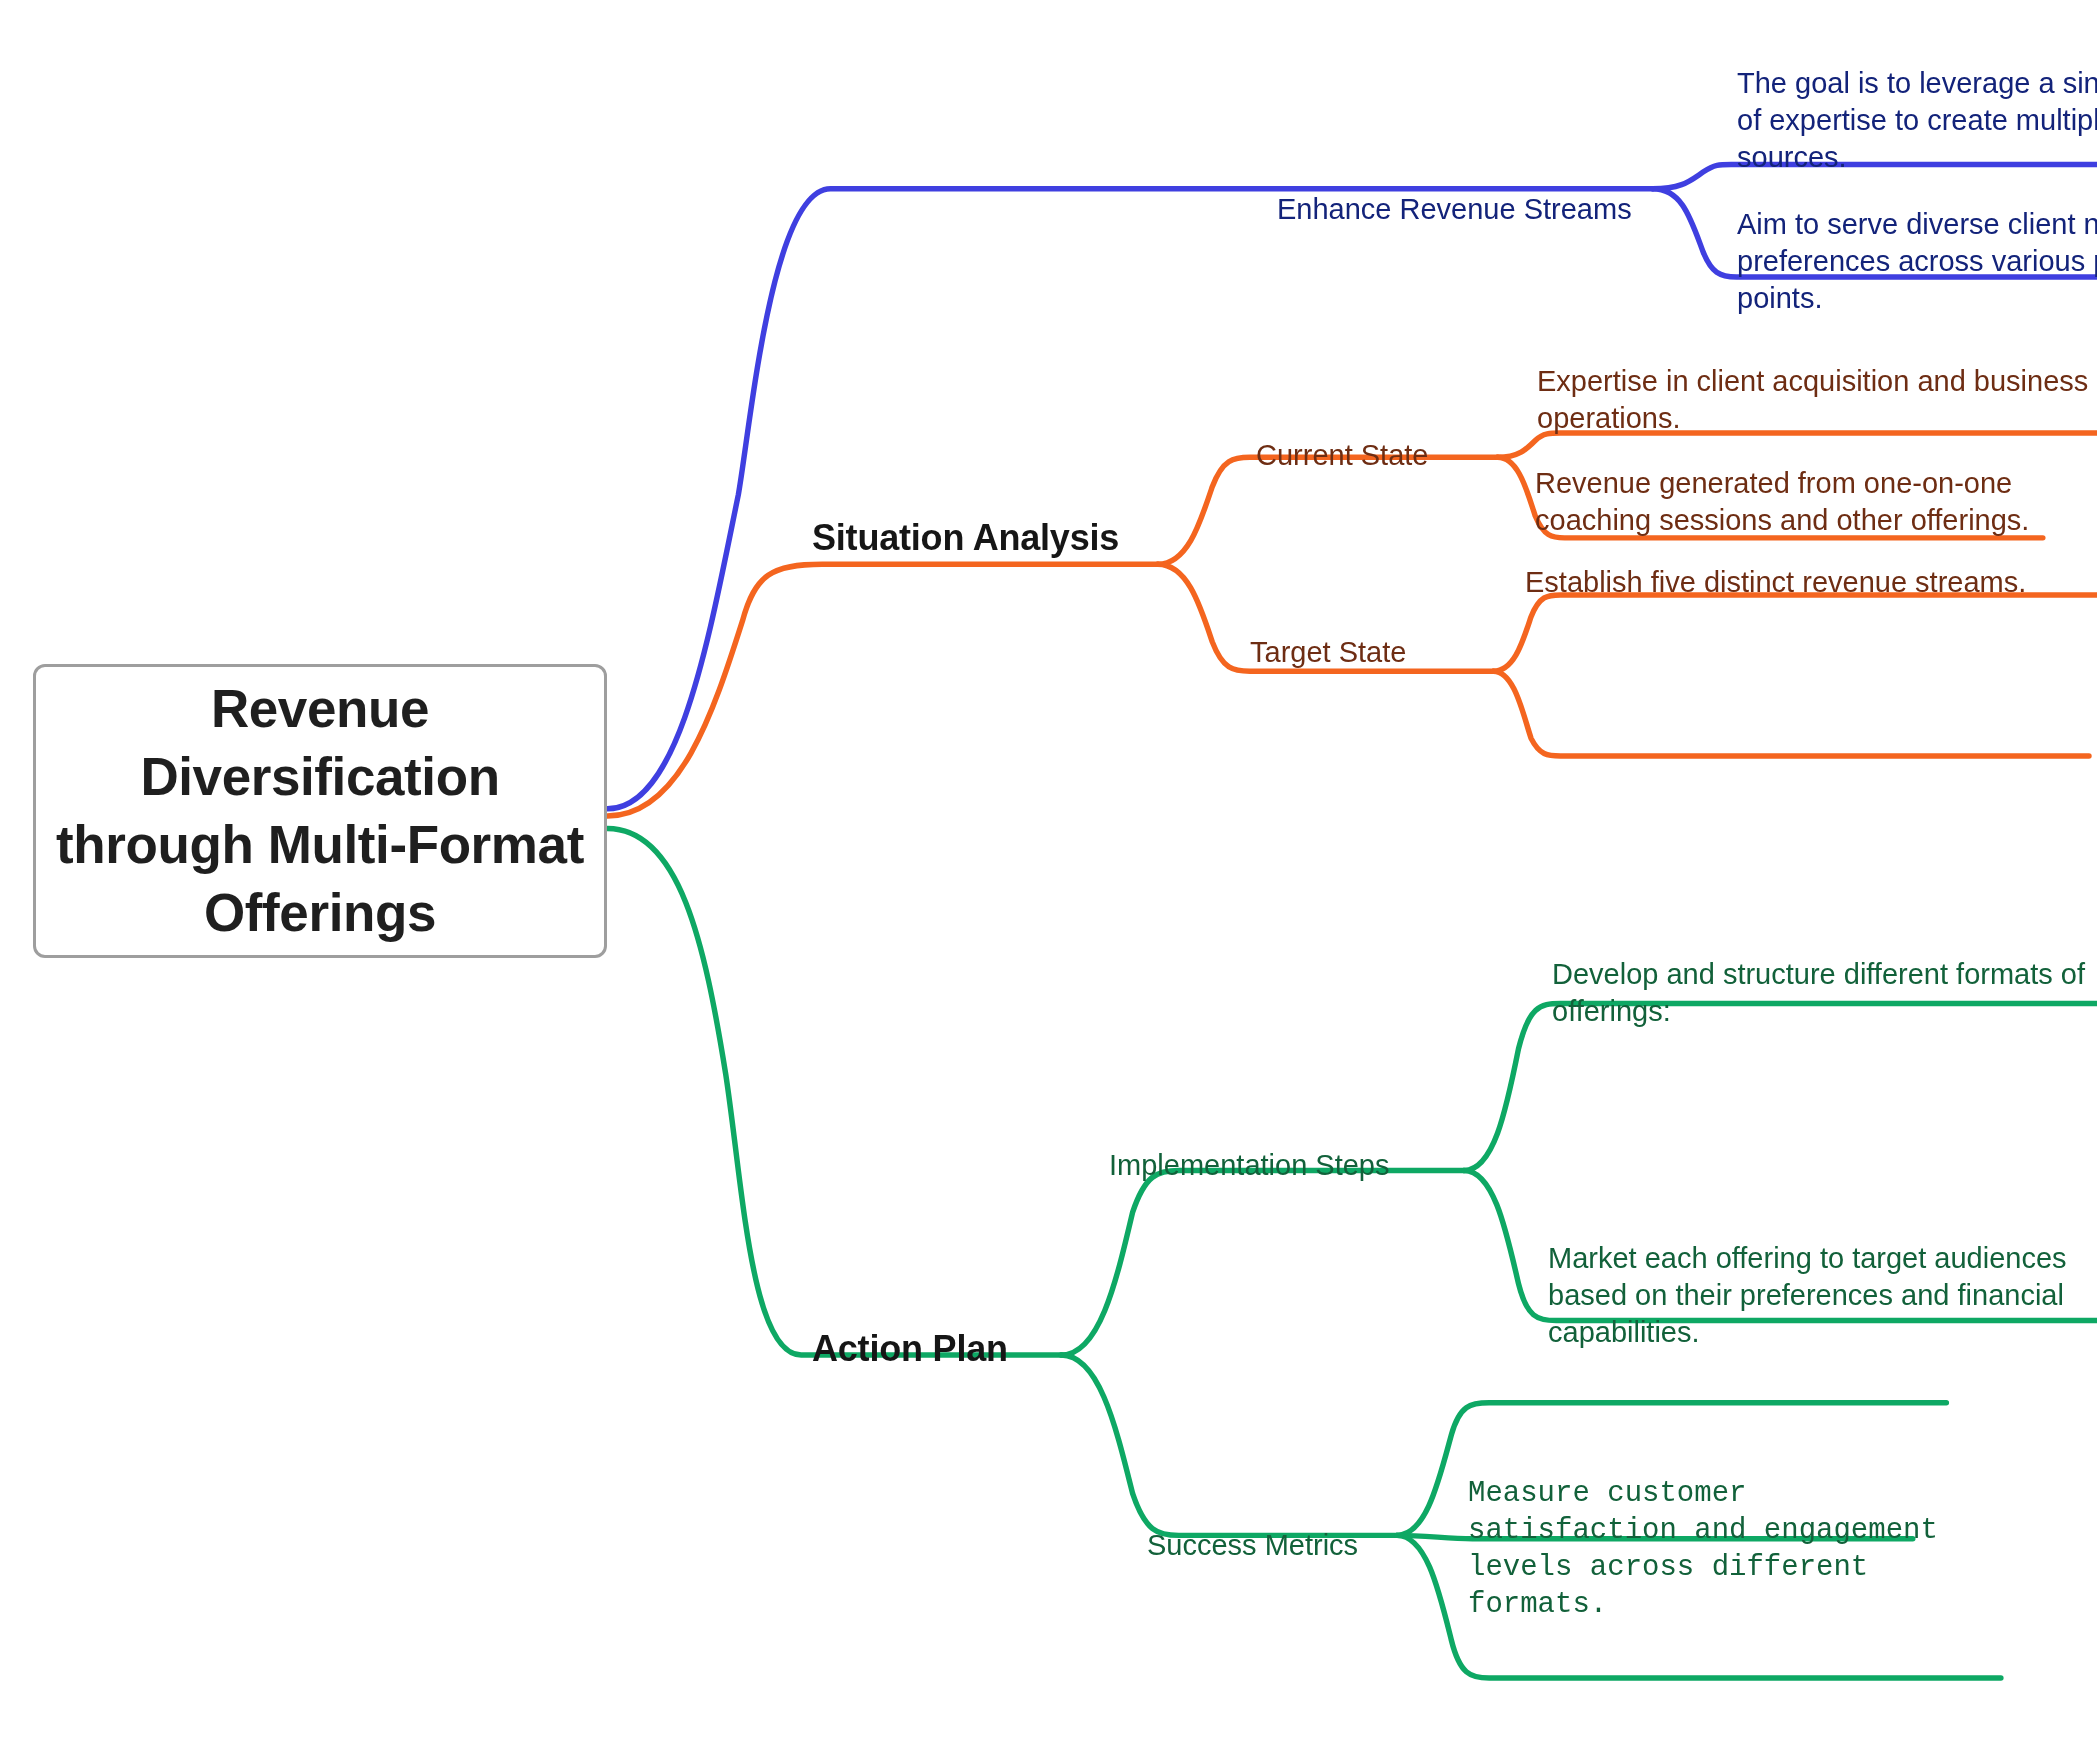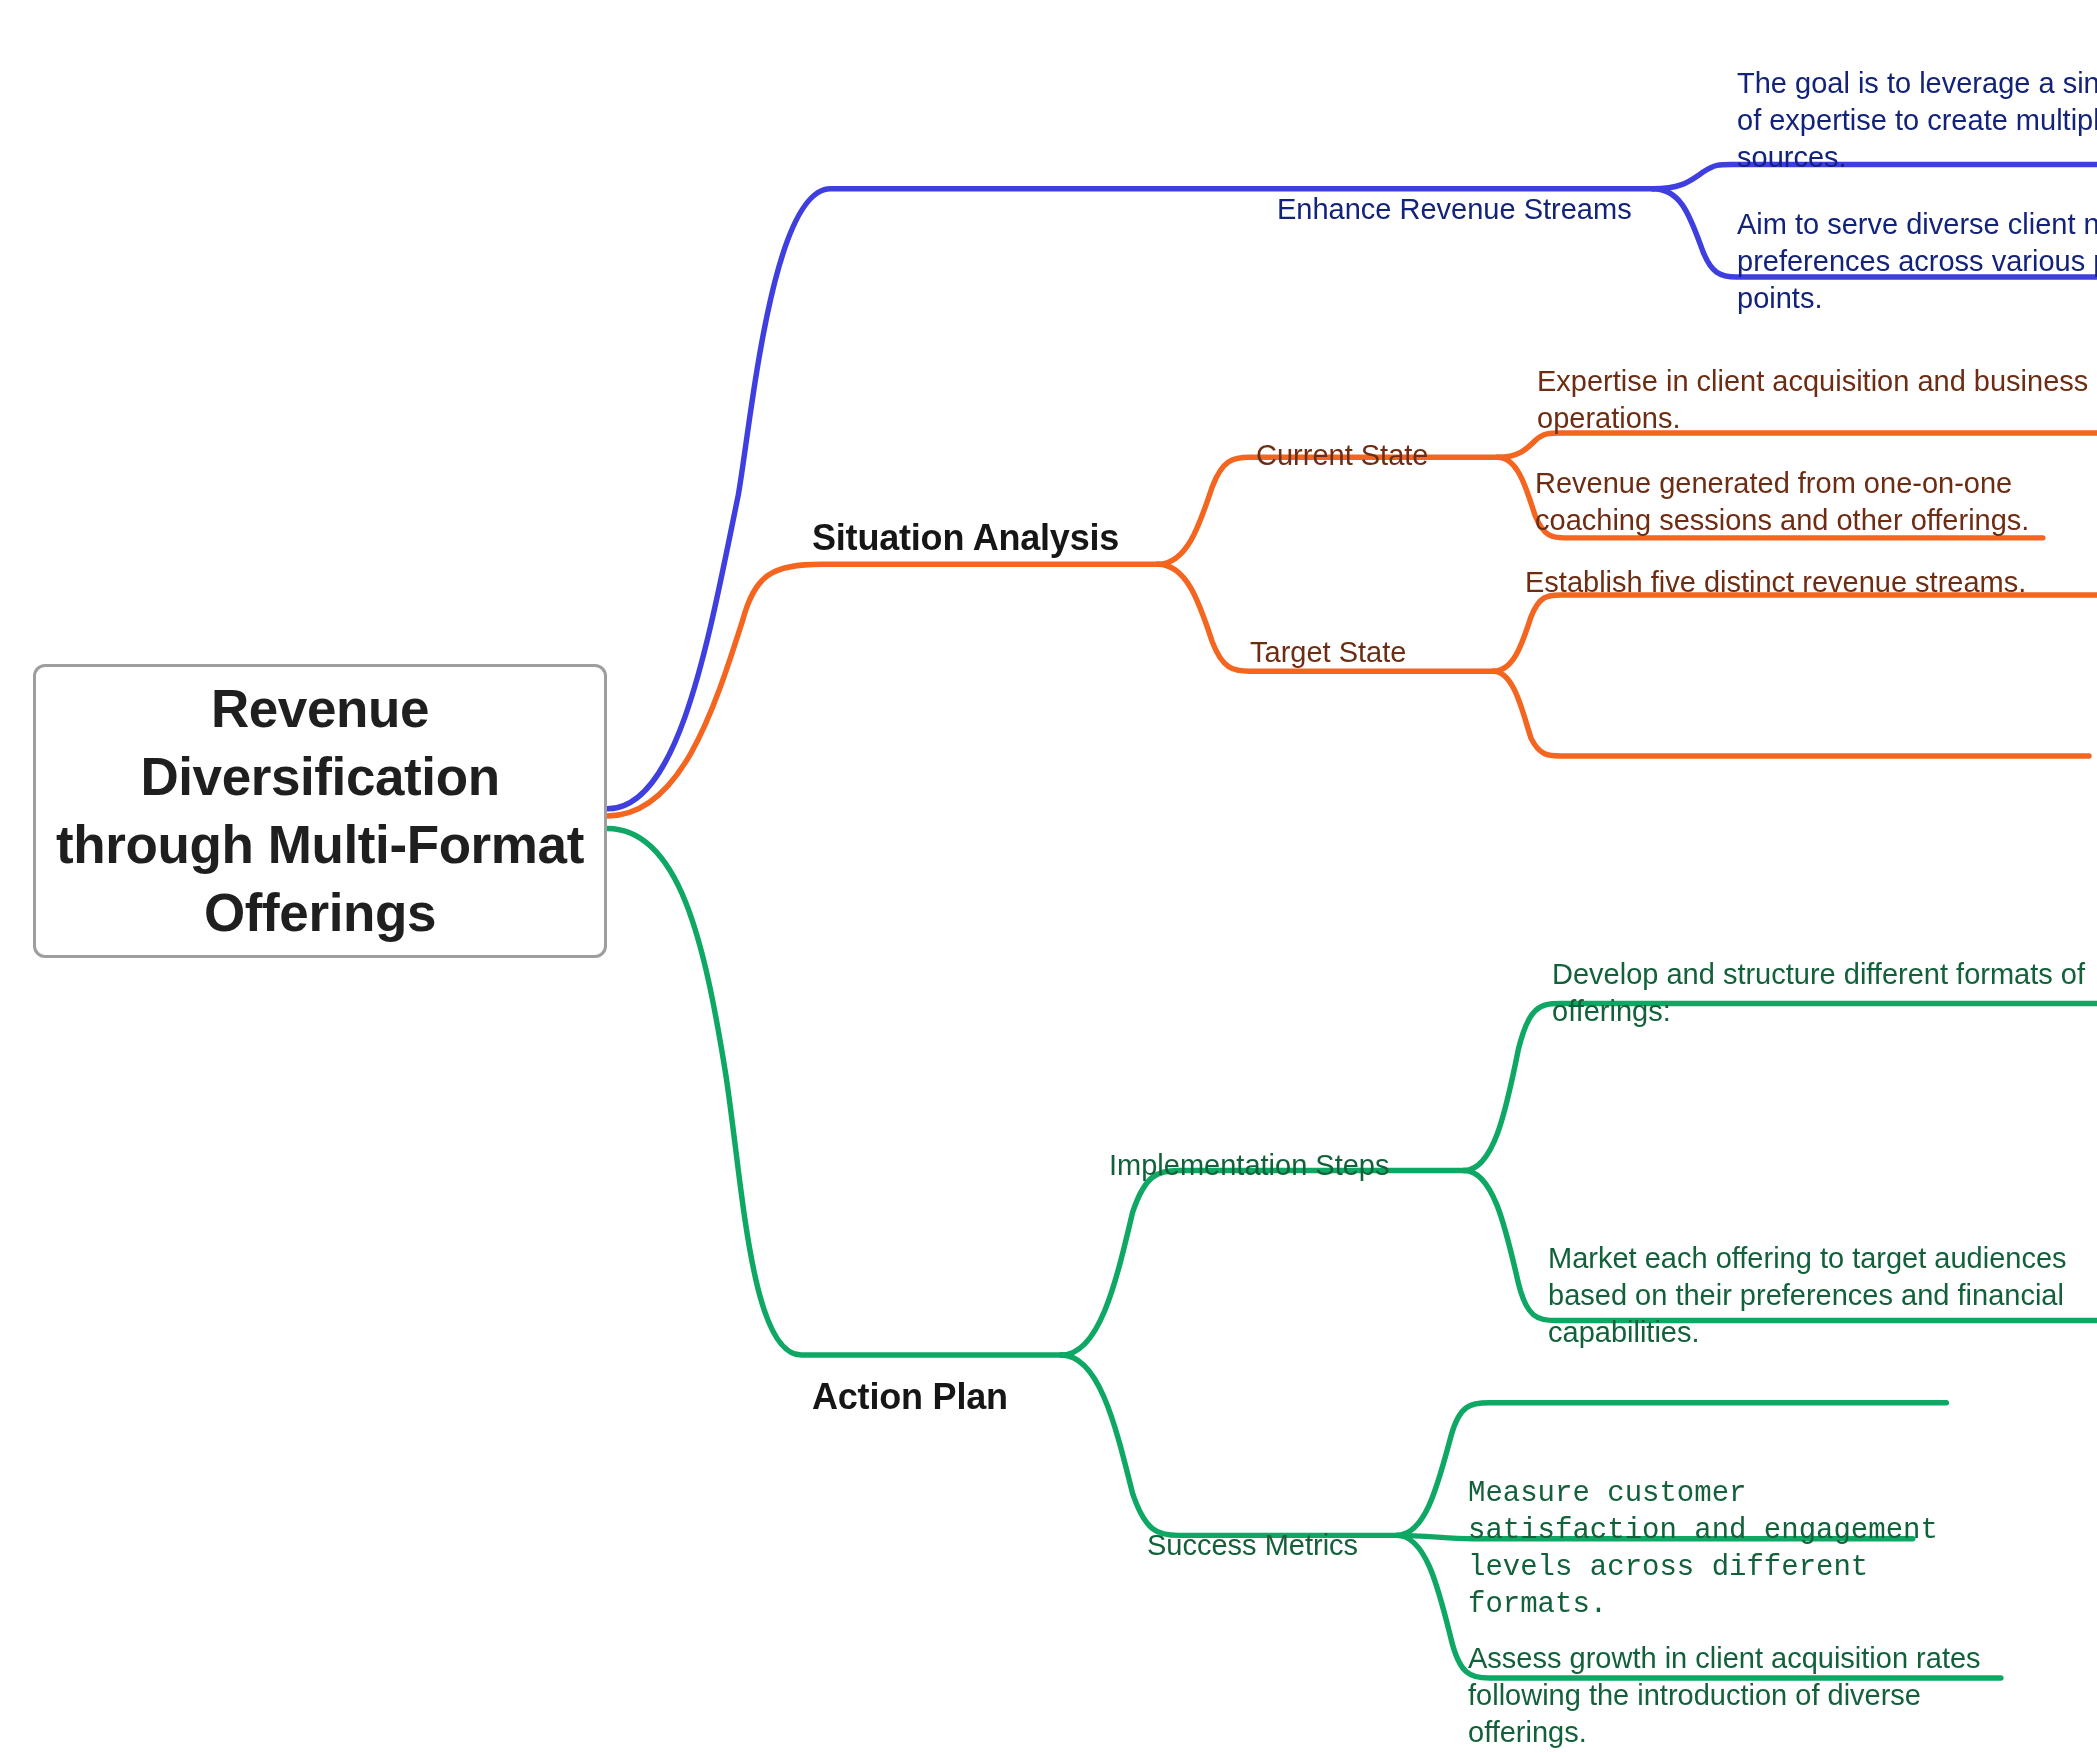--- a/index.html
+++ b/index.html
@@ -129,29 +129,28 @@
 
   <div class="node-label sub-label c-orange" style="left:1250px; top:634px;">Target State</div>
 
   <div class="node-label leaf-label c-orange" style="left:1537px; top:363px; width:579px;">Expertise in client acquisition and business operations.</div>
 
   <div class="node-label leaf-label c-orange" style="left:1535px; top:465px; width:503px;">Revenue generated from one-on-one coaching sessions and other offerings.</div>
 
   <div class="node-label leaf-label c-orange" style="left:1525px; top:564px; width:587px;">Establish five distinct revenue streams.</div>
 
 
-  <div class="node-label branch-title" style="left:812px; top:1326px;margin-top:48px;">Action Plan</div>
+  <div class="node-label branch-title" style="left:812px; top:1326px;">Action Plan</div>
 
   <div class="node-label sub-label c-green" style="left:1109px; top:1147px;">Implementation Steps</div>
 
   <div class="node-label sub-label c-green" style="left:1147px; top:1512px;margin-top:15px;">Success Metrics</div>
 
   <div class="node-label leaf-label c-green" style="left:1552px; top:956px; width:562px;">Develop and structure different formats of offerings:</div>
 
   <div class="node-label leaf-label c-green" style="left:1548px; top:1240px; width:554px;">Market each offering to target audiences based on their preferences and financial capabilities.</div>
 
 
   <div class="node-label leaf-label c-green" style="left:1468px; top:1475px; width:470px;font-family:Liberation Mono, monospace;">Measure customer satisfaction and engagement levels across different formats.</div>
 
-  <div class="node-label leaf-label c-green" style="left:1468px; top:1640px; width:533px;">Assess growth in client acquisition rates following the introduction of diverse offerings.</div>
 
 </div>
 
 
 </body></html>

